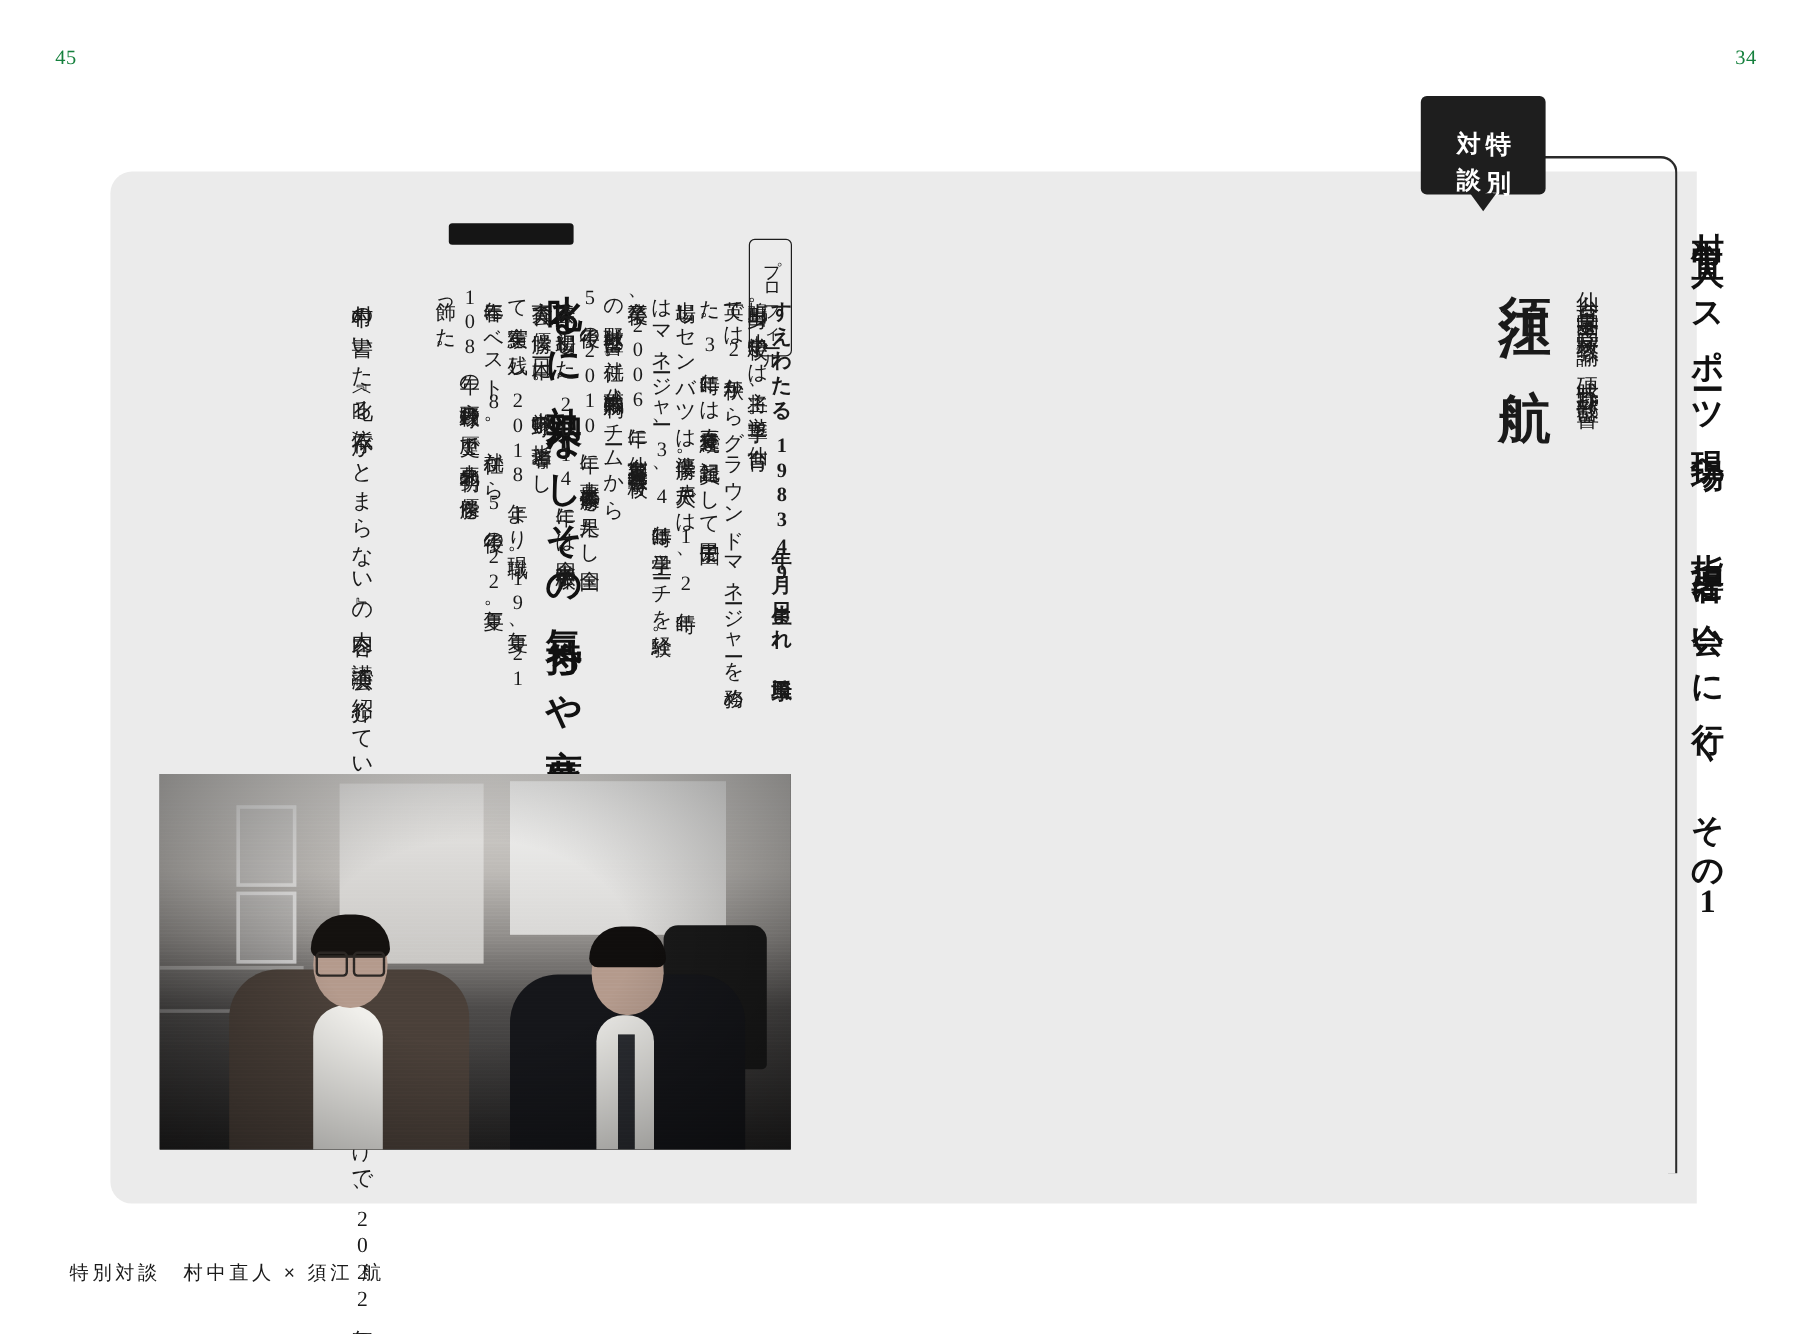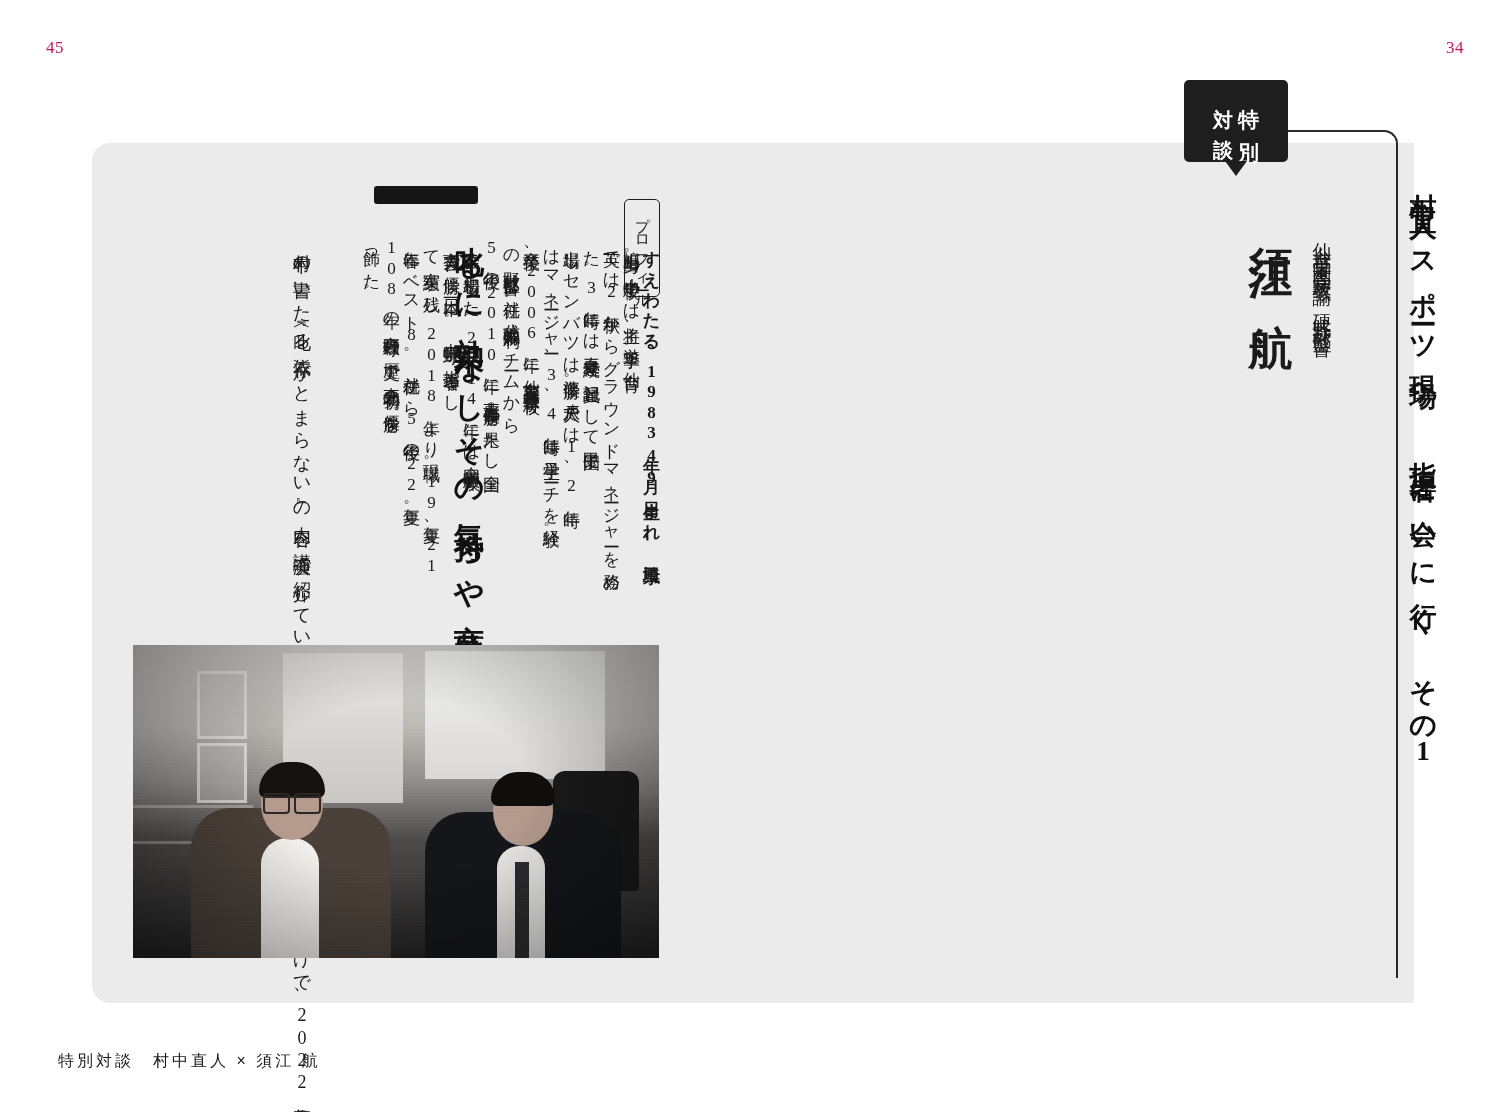--- a/index.html
+++ b/index.html
@@ -16,21 +16,21 @@
     overflow: hidden;
   }
 
   
   .folio {
     position: absolute;
     top: 38px;
     font-family: "Liberation Serif", serif;
     font-size: 17px;
     letter-spacing: 0.5px;
-    color: #be185d;
+    color: #15803d;
   }
   .folio.left  { left: 46px; }
   .folio.right { right: 46px; }
 
   
   .footer-note {
     position: absolute;
     left: 58px;
     bottom: 40px;
     font-size: 16px;

